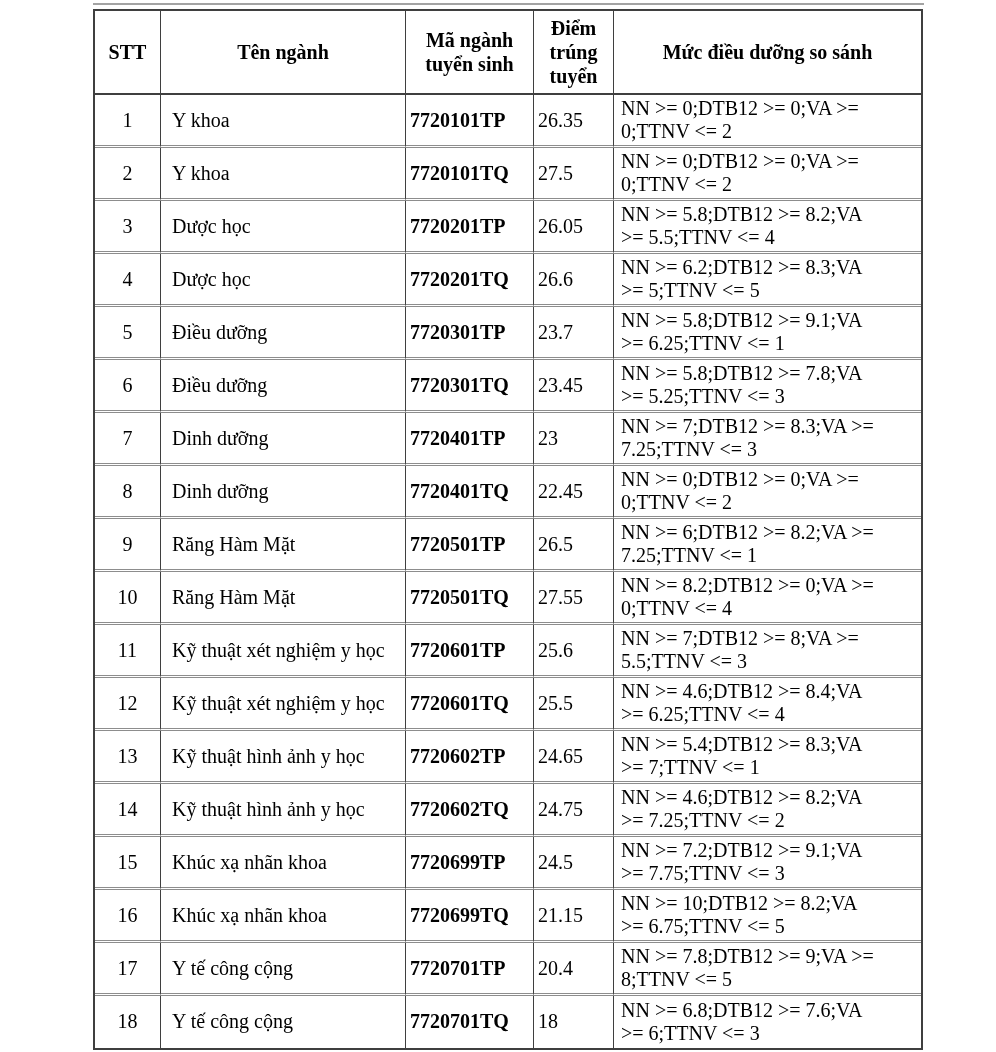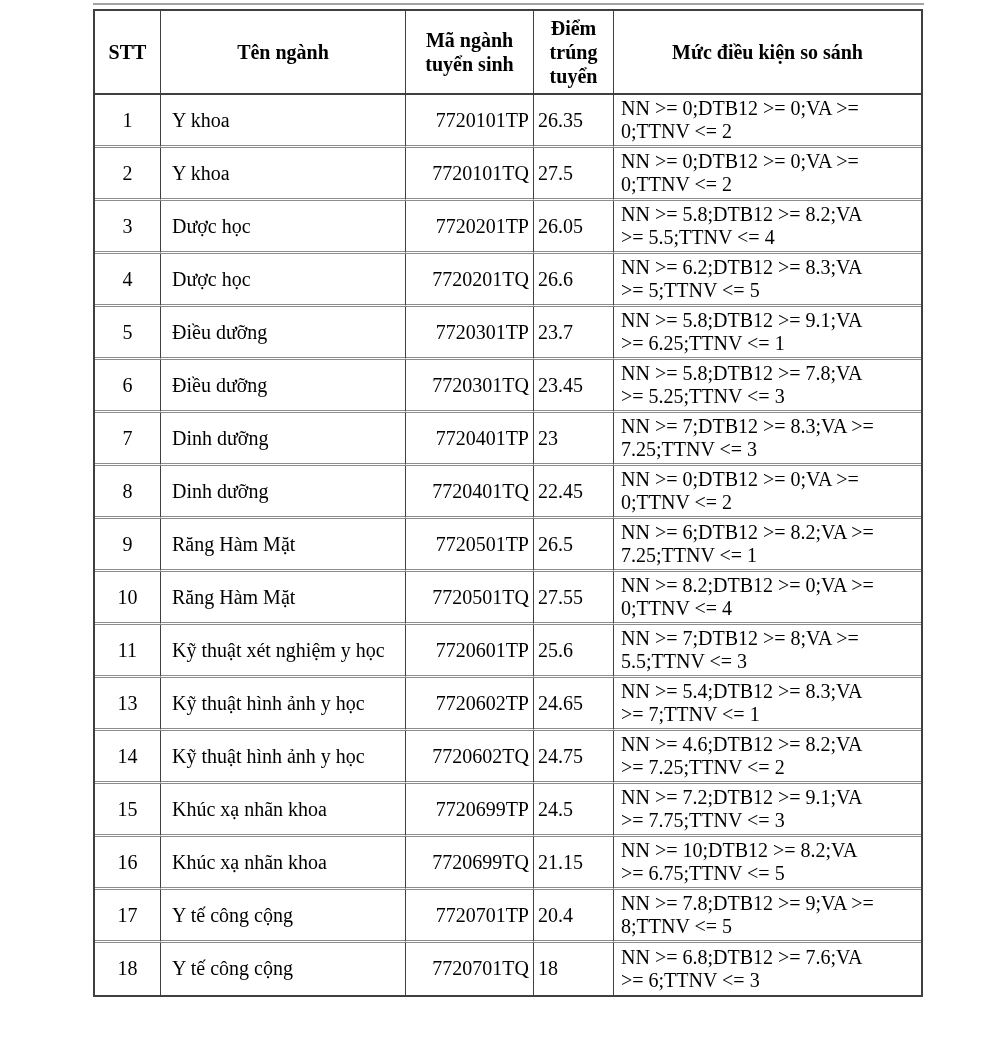--- a/index.html
+++ b/index.html
@@ -69,21 +69,21 @@
     padding: 2px 4px;
     border-right: 1px solid #3f3f3f;
     border-bottom: 3px double #8d8d8d;
     background: #ffffff;
   }
   td:last-child { border-right: none; }
   tbody tr:last-child td { border-bottom: none; }
 
   td.col-stt  { text-align: center; }
   td.col-ten  { text-align: left; padding-left: 11px; }
-  td.col-ma   { text-align: right; }
+  td.col-ma   { text-align: left; font-weight: bold; }
   td.col-diem { }
   td.col-cond {
     text-align: left;
     padding-left: 7px;
     padding-right: 6px;
     white-space: pre-line;
     margin-left: 16px;
   }
 </style>
 </head>
@@ -99,21 +99,21 @@
       <col class="c-ma">
       <col class="c-diem">
       <col class="c-cond">
     </colgroup>
     <thead>
       <tr>
         <th>STT</th>
         <th>Tên ngành</th>
         <th>Mã ngành tuyển sinh</th>
         <th>Điểm trúng tuyển</th>
-        <th>Mức điều kiện so sánh</th>
+        <th>Mức điều dưỡng so sánh</th>
       </tr>
     </thead>
     <tbody id="table-body">
         <tr>
           <td class="col-stt">1</td>
           <td class="col-ten">Y khoa</td>
           <td class="col-ma">7720101TP</td>
           <td class="col-diem">26.35</td>
           <td class="col-cond">NN &gt;= 0;DTB12 &gt;= 0;VA &gt;=
 0;TTNV &lt;= 2</td>
@@ -192,20 +192,28 @@
         </tr>
         <tr>
           <td class="col-stt">11</td>
           <td class="col-ten">Kỹ thuật xét nghiệm y học</td>
           <td class="col-ma">7720601TP</td>
           <td class="col-diem">25.6</td>
           <td class="col-cond">NN &gt;= 7;DTB12 &gt;= 8;VA &gt;=
 5.5;TTNV &lt;= 3</td>
         </tr>
         <tr>
+          <td class="col-stt">12</td>
+          <td class="col-ten">Kỹ thuật xét nghiệm y học</td>
+          <td class="col-ma">7720601TQ</td>
+          <td class="col-diem">25.5</td>
+          <td class="col-cond">NN &gt;= 4.6;DTB12 &gt;= 8.4;VA
+&gt;= 6.25;TTNV &lt;= 4</td>
+        </tr>
+        <tr>
           <td class="col-stt">13</td>
           <td class="col-ten">Kỹ thuật hình ảnh y học</td>
           <td class="col-ma">7720602TP</td>
           <td class="col-diem">24.65</td>
           <td class="col-cond">NN &gt;= 5.4;DTB12 &gt;= 8.3;VA
 &gt;= 7;TTNV &lt;= 1</td>
         </tr>
         <tr>
           <td class="col-stt">14</td>
           <td class="col-ten">Kỹ thuật hình ảnh y học</td>

